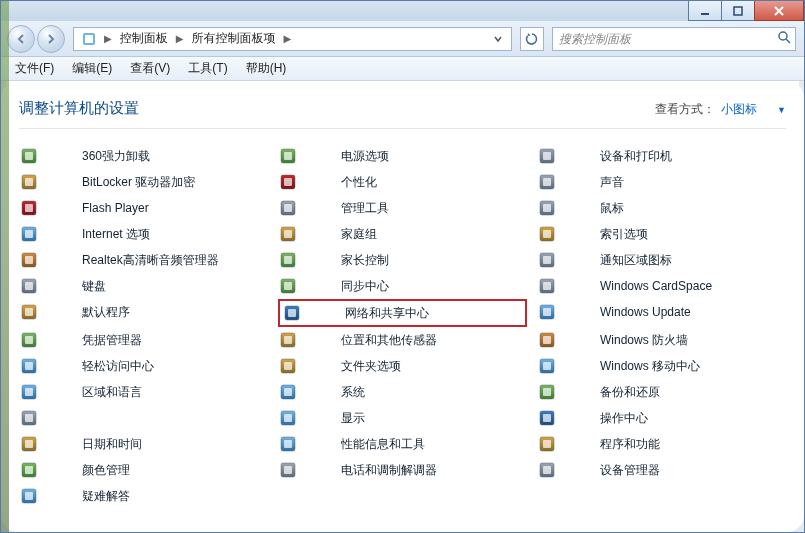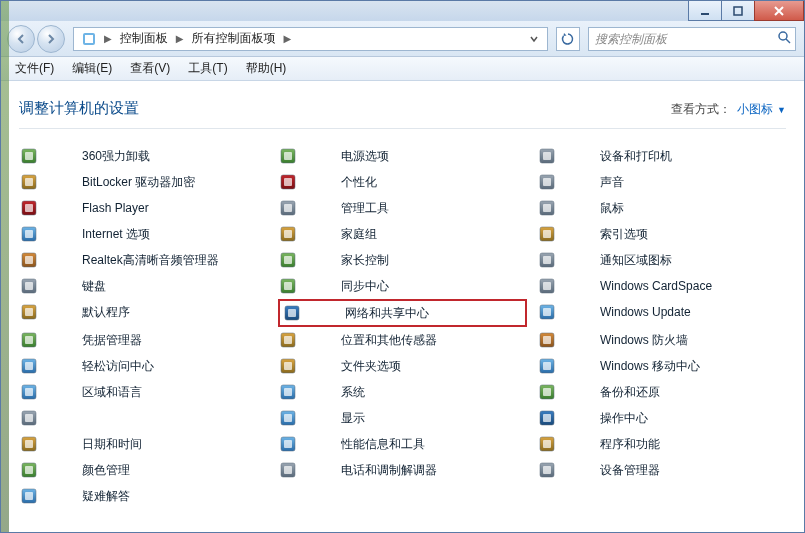--- a/index.html
+++ b/index.html
@@ -39,46 +39,46 @@
   .nav-btn + .nav-btn { margin-left: 2px; }
   .breadcrumb {
     flex: 1; height: 24px; background:#fff; border:1px solid #9db6d0;
     display:flex; align-items:center; padding:0 4px; gap:2px; overflow:hidden;
   }
   .bc-seg { display:flex; align-items:center; gap:4px; padding:0 4px; color:#222; cursor:pointer; white-space:nowrap; }
   .bc-sep { color:#666; font-size:10px; padding:0 2px; }
   .bc-dd { width:18px; height:22px; display:flex; align-items:center; justify-content:center; color:#555; cursor:pointer; }
   .bc-refresh { width:24px; height:24px; border:1px solid #9db6d0; background:#fff; display:flex; align-items:center; justify-content:center; cursor:pointer; color:#3a6aa0; }
   .search {
-    width: 208px; height:24px; border:1px solid #9db6d0; background:#fff;
+    width: 244px; height:24px; border:1px solid #9db6d0; background:#fff;
     display:flex; align-items:center; padding:0 4px;
   }
   .search input { border:none; outline:none; flex:1; font-size:12px; color:#333; background:transparent; }
   .search input::placeholder { color:#888; font-style: italic; }
   .search-icon { color:#3a6aa0; cursor:pointer; }
   
   .menubar {
     height: 24px; background: linear-gradient(#f5f9fd,#e6eef7);
     display:flex; align-items:center; padding:0 6px; gap:2px;
     border-bottom:1px solid #c8d6e6;
   }
   .menu-item { padding:3px 8px; cursor:pointer; color:#222; }
   
   .client {
     position:absolute; left:0; right:0; top:80px; bottom:0;
-    background:#fff; overflow:auto; padding: 18px 18px 10px 18px;
+    background:#fff; overflow:auto; padding: 18px 18px 10px 18px; border-radius: 17px;
   }
   .header-row {
     display:flex; justify-content:space-between; align-items:flex-end;
     border-bottom: 1px solid #e0e6ec; padding-bottom: 10px; margin-bottom: 14px;
   }
   .page-title { color:#0a4a8a; font-size:15px; }
   .view-by { display:flex; align-items:center; gap:6px; font-size:12px; }
   .view-by-label { color:#444; }
-  .view-by-link { color:#0a64c2; cursor:pointer; display:flex; align-items:center; gap:4px; }
+  .view-by-link { color:#0a64c2; cursor:pointer; display:flex; align-items:center; gap:20px; }
   .view-by-link .chev { font-size:9px; color:#0a64c2; }
   
   .grid {
     display:grid; grid-template-columns: repeat(3, 1fr);
     column-gap: 10px; row-gap: 0px;
   }
   .item {
     display:flex; align-items:center; gap:8px; height:26px;
     padding:0 2px; cursor:pointer; color:#123; white-space:nowrap;
   }

